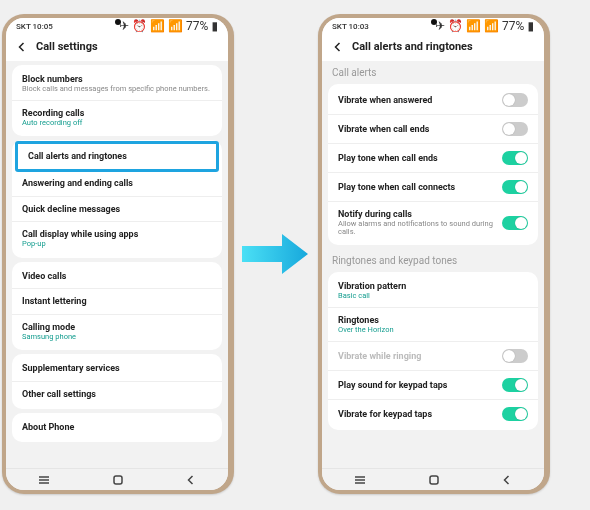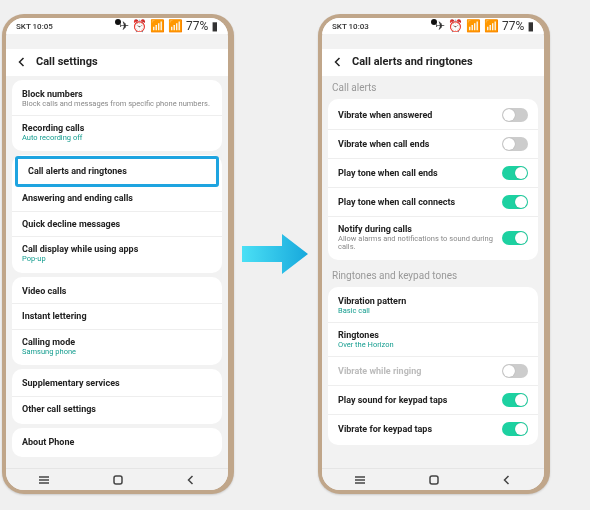--- a/index.html
+++ b/index.html
@@ -5,21 +5,21 @@
   * { box-sizing: border-box; margin: 0; padding: 0; }
   body { background: #f0f0f0; font-family: -apple-system, BlinkMacSystemFont, "Segoe UI", Roboto, sans-serif; width: 590px; height: 510px; overflow: hidden; position: relative; }
   .stage { display: flex; align-items: center; gap: 8px; padding: 14px 2px; }
   .phone { width: 232px; height: 480px; background: #c0a68a; border-radius: 22px; padding: 4px 6px 4px 4px; box-shadow: 0 1px 2px rgba(0,0,0,0.15); position: relative; }
   .screen { width: 100%; height: 100%; background: #f2f2f2; border-radius: 18px; overflow: hidden; position: relative; display: flex; flex-direction: column; }
   .status-bar { height: 16px; display: flex; align-items: center; justify-content: space-between; padding: 0 10px; font-size: 8px; color: #333; background: #fff; }
   .status-left { font-weight: 500; }
   .status-right { display: flex; gap: 3px; align-items: center; }
   .status-right span { font-size: 12px; }
   .camera { position: absolute; top: 5px; left: 50%; transform: translateX(-50%); width: 6px; height: 6px; background: #111; border-radius: 50%; z-index: 10; }
-  .header { display: flex; align-items: center; padding: 6px 10px 8px; background: #fff; font-size: 11px; font-weight: 700; color: #222; margin-top: 15px; }
+  .header { display: flex; align-items: center; padding: 6px 10px 8px; background: #fff; font-size: 11px; font-weight: 700; color: #222; }
   .back-icon { margin-right: 8px; }
   .back-icon svg { display:block; }
   .content { flex: 1; overflow-y: auto; background: #f2f2f2; }
   .card { background: #fff; border-radius: 10px; margin: 4px 6px; padding: 2px 0; }
   .row { padding: 7px 10px; border-bottom: 1px solid #eee; display: flex; align-items: center; justify-content: center; gap: 6px; }
   .row:last-child { border-bottom: none; }
   .row-text { flex: 1; }
   .row-title { font-size: 9px; font-weight: 700; color: #222; line-height: 1.2; }
   .row-sub { font-size: 7.5px; color: #888; margin-top: 0; line-height: 1.1; }
   .row-sub.teal { color: #149d8f; }

